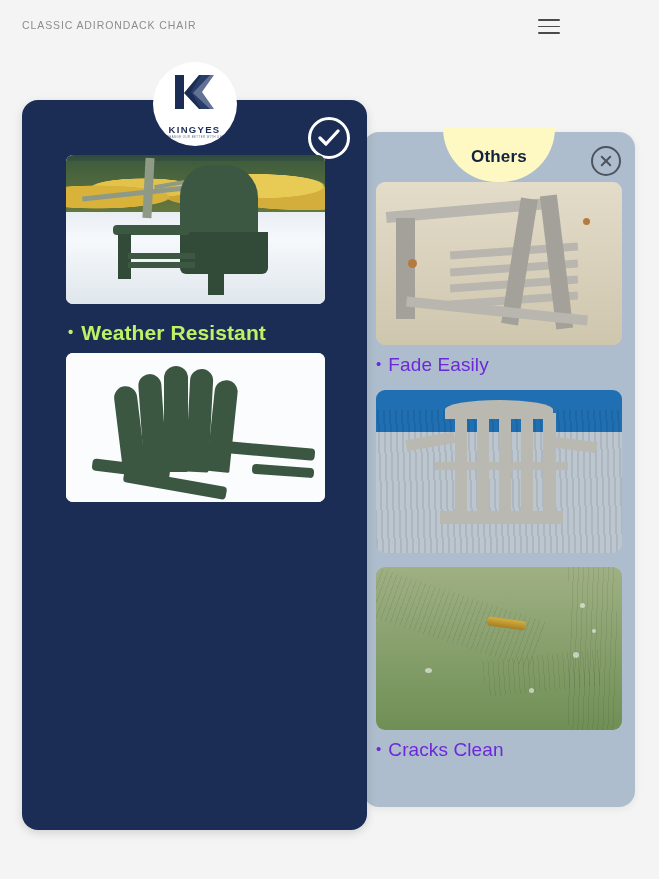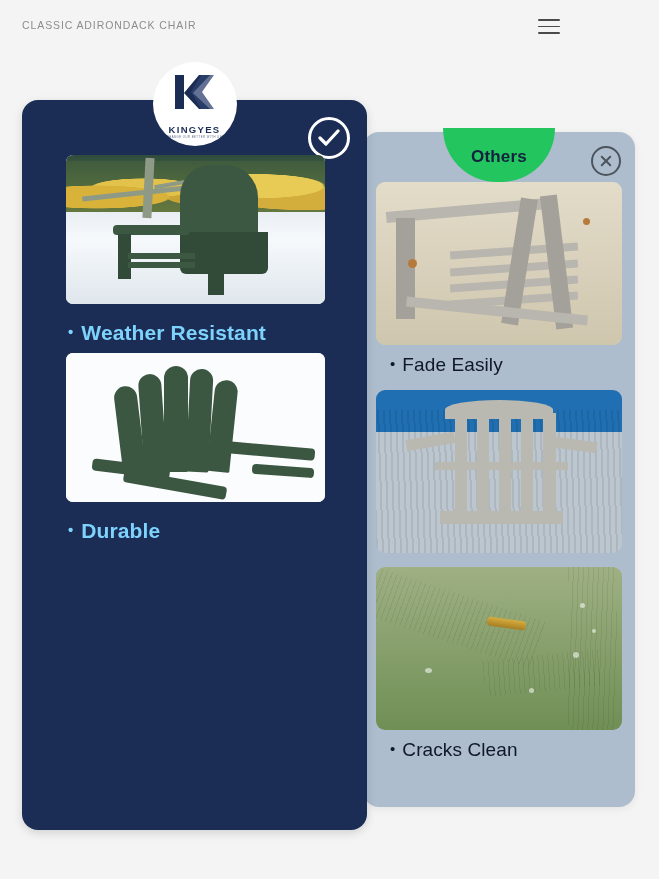--- a/index.html
+++ b/index.html
@@ -65,21 +65,21 @@
     border-radius: 16px;
     box-shadow: 0 2px 8px rgba(0,0,0,0.07);
   }
   .others-tab {
     position: absolute;
     left: 50%;
     top: -4px;
     transform: translateX(-50%);
     width: 112px;
     height: 54px;
-    background: #22c55e;
+    background: #fef9c3;
     border-radius: 0 0 56px 56px;
     display: flex;
     align-items: center;
     justify-content: center;
     padding-top: 4px;
   }
   .others-tab-label {
     font-size: 17px;
     font-weight: 700;
     color: #14213f;
@@ -116,24 +116,24 @@
   .others-item { position: relative; margin-bottom: 14px; }
   .others-photo {
     position: relative;
     margin: 0 13px;
     height: 163px;
     border-radius: 9px;
     overflow: hidden;
     background: #bcc6cf;
   }
   .others-caption {
-    margin: 9px 0 0 27px;
+    margin: 9px 0 0 13px;
     font-size: 19px;
     font-weight: 400;
-    color: #0f172a;
+    color: #6d28d9;
     letter-spacing: 0.1px;
   }
   .others-caption .bullet { margin-right: 7px; font-size: 15px; vertical-align: 2px; }
 
   
   .panel-kingyes {
     position: absolute;
     left: 22px;
     top: 100px;
     width: 345px;
@@ -196,21 +196,21 @@
     width: 259px;
     height: 149px;
     border-radius: 7px;
     overflow: hidden;
     background: #ffffff;
   }
   .kingyes-caption {
     margin: 17px 0 0 46px;
     font-size: 21px;
     font-weight: 700;
-    color: #7dd3fc;
+    color: #bef264;
     letter-spacing: 0.1px;
   }
   .kingyes-caption .bullet { margin-right: 8px; font-size: 15px; vertical-align: 3px; }
 
   
   .scene { position: absolute; inset: 0; }
 
   
   .sc-sky   { position:absolute; left:0; top:0; right:0; height:34%;
               background:linear-gradient(180deg,#2e4a3c 0%,#4b6a46 40%,#8a9a4a 100%); }
@@ -410,21 +410,18 @@
             <div class="cb-slat" style="left:29%; top:14%; width:9%;  height:66%; transform:rotate(-4deg);"></div>
             <div class="cb-slat" style="left:38%; top:9%;  width:9%;  height:71%;"></div>
             <div class="cb-slat" style="left:47%; top:11%; width:9%;  height:69%; transform:rotate(3deg);"></div>
             <div class="cb-slat" style="left:56%; top:18%; width:9%;  height:62%; transform:rotate(6deg);"></div>
             <div class="cb-arm" style="left:10%; top:74%; width:30%; height:8%;  transform:rotate(7deg);"></div>
             <div class="cb-arm" style="left:62%; top:62%; width:34%; height:8%;  transform:rotate(5deg);"></div>
             <div class="cb-arm" style="left:22%; top:84%; width:40%; height:9%;  transform:rotate(10deg);"></div>
             <div class="cb-arm" style="left:72%; top:76%; width:24%; height:7%;  transform:rotate(4deg);"></div>
           </div>
         </div>
-        <div class="kingyes-caption">
-          <span class="bullet">•</span><span>Durable</span>
-        </div>
       </div>
 
     </div>
   </div>
 
 </div>
 
 </body></html>

